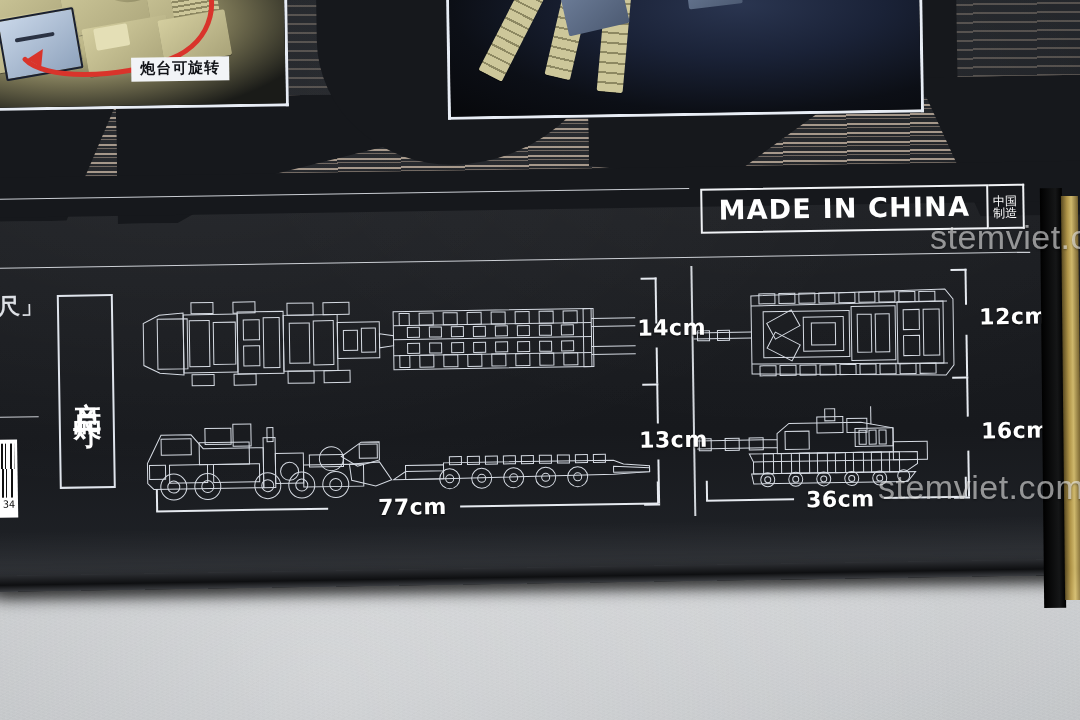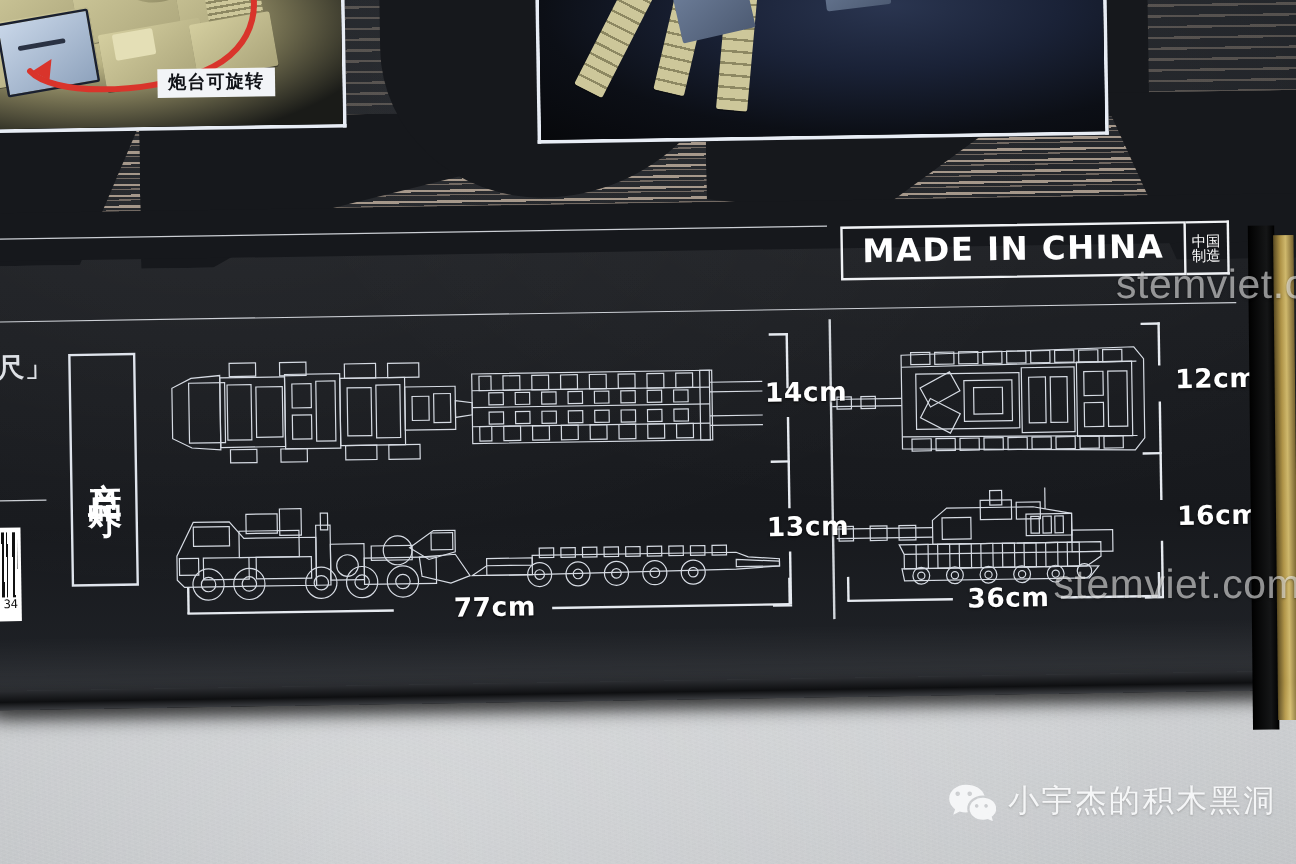--- a/index.html
+++ b/index.html
@@ -545,30 +545,14 @@
     <div class="dimline v" style="left:971px;top:500px;height:20px;"></div>
   </div>
 
   <div class="box-edge"></div>
   <div class="right-dark"></div>
   <div class="right-sliver"></div>
 
   <div class="wm w1">stemviet.com</div>
   <div class="wm w2">stemviet.com</div>
 
-  <div class="wechat">
-    <svg width="40" height="32" viewBox="0 0 40 32">
-      <path d="M15 2 C7 2 1 7.2 1 13.6 C1 17.1 2.9 20.2 5.9 22.3 L4.4 27 L9.7 24.3
-               C11.4 24.8 13.2 25 15 25 C15.5 25 16 25 16.5 24.9
-               C16.2 24 16 23 16 22 C16 15.9 21.9 11 29.2 11 C29.6 11 30 11 30.4 11.1
-               C29.1 5.9 22.7 2 15 2 Z
-               M10 9.5 A1.9 1.9 0 1 1 10 9.4 Z
-               M20 9.5 A1.9 1.9 0 1 1 20 9.4 Z" fill="#fbfcfd"></path>
-      <path d="M29.2 12.8 C23 12.8 18 16.9 18 22 C18 27.1 23 31.2 29.2 31.2
-               C30.6 31.2 32 31 33.3 30.6 L37.6 32.6 L36.4 28.7
-               C38.7 26.9 40.2 24.6 40.2 22 C40.2 16.9 35.4 12.8 29.2 12.8 Z
-               M25.4 19.6 A1.5 1.5 0 1 1 25.4 19.5 Z
-               M33.2 19.6 A1.5 1.5 0 1 1 33.2 19.5 Z" fill="#fbfcfd"></path>
-    </svg>
-    <div class="wtxt">小宇杰的积木黑洞</div>
-  </div>
 
 </div>
 
 </body></html>

